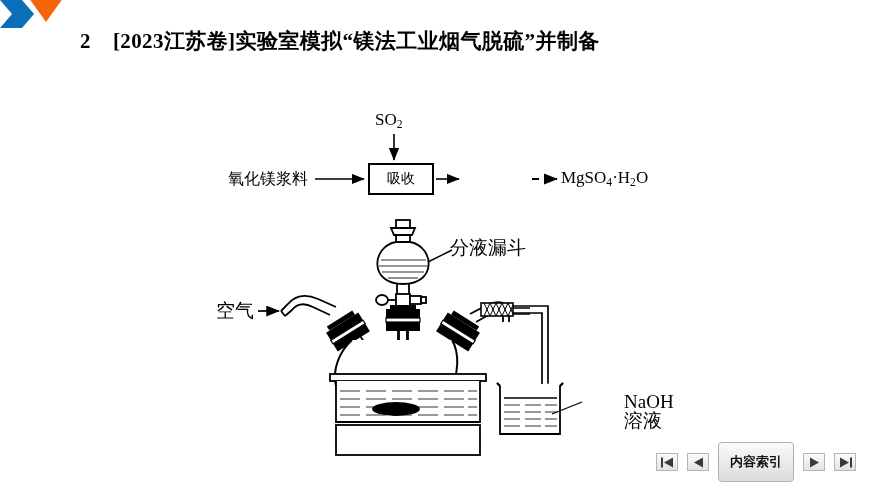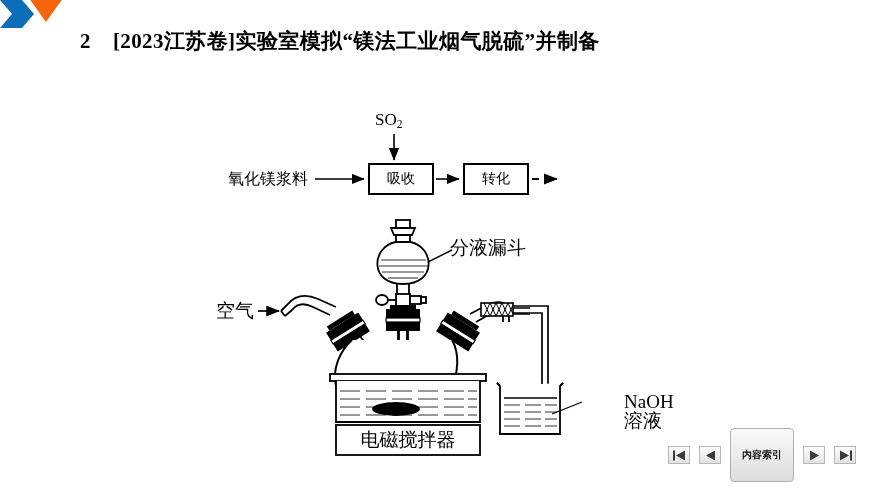--- a/index.html
+++ b/index.html
@@ -98,28 +98,28 @@
     height: 18px;
     display: flex;
     align-items: center;
     justify-content: center;
     background: linear-gradient(#fdfdfd, #e2e2e2);
     border: 1px solid #b6b6b6;
     box-sizing: border-box;
   }
   .nav-index {
     height: 20px;
-    padding: 16px 11px;
+    padding: 9px 11px;
     display: flex;
     align-items: center;
     justify-content: center;
     background: linear-gradient(#fafafa, #dcdcdc);
     border: 1px solid #b0b0b0;
     border-radius: 4px;
-    font-size: 10px;
+    font-size: 13px;
     font-weight: bold;
     color: #111;
     font-family: "Liberation Sans", sans-serif;
   }
 </style>
 </head>
 <body>
 
 <div id="slide">
 
@@ -134,22 +134,22 @@
     </div>
   </div>
 
   <div class="flow">
 
     <div class="flow-label" style="left:375px; top:6px;"><span>SO</span><span class="sub">2</span></div>
 
     <div class="flow-label cjk" style="left:228px; top:65px;">氧化镁浆料</div>
 
     <div class="flow-box" style="left:368px; top:59px; width:66px; height:32px;">吸收</div>
-    <div class="flow-box" style="left:463px; top:59px; width:66px; height:32px;">转化</div>
-
+
+    <div class="flow-label" style="left:561px; top:64px;"><span>MgSO</span><span class="sub">4</span><span>·H</span><span class="sub">2</span><span>O</span></div>
 
     <svg style="position:absolute; left:0; top:0; width:870px; height:105px;">
       <defs>
         <marker id="ah" markerWidth="9" markerHeight="9" refX="7.5" refY="3.2" orient="auto">
           <path d="M0,0 L8,3.2 L0,6.4 Z" fill="#000"></path>
         </marker>
       </defs>
 
       <line x1="394" y1="30" x2="394" y2="56" stroke="#000" stroke-width="1.6" marker-end="url(#ah)"></line>
 
@@ -329,21 +329,20 @@
         </g>
 
         <line x1="552" y1="204" x2="582" y2="192" stroke="#000" stroke-width="1.3"></line>
 
         <line x1="258" y1="101" x2="279" y2="101" stroke="#000" stroke-width="1.7" marker-end="url(#ah2)"></line>
       </g>
     </svg>
 
     <div class="app-label" style="left:450px; top:28px;">分液漏斗</div>
     <div class="app-label" style="left:216px; top:91px;text-align:right;">空气</div>
-    <div class="app-label" style="left:352px; top:220px; width:112px; text-align:center;">电磁搅拌器</div>
     <div class="app-label" style="left:584px; top:182px;margin-left:40px;">
       <div>NaOH</div>
       <div>溶液</div>
     </div>
   </div>
 
   <div class="navbar">
     <div class="nav-btn">
       <svg width="13" height="11" viewBox="0 0 13 11">
         <rect x="0" y="0.5" width="2" height="10" fill="#3a3a3a"></rect>

